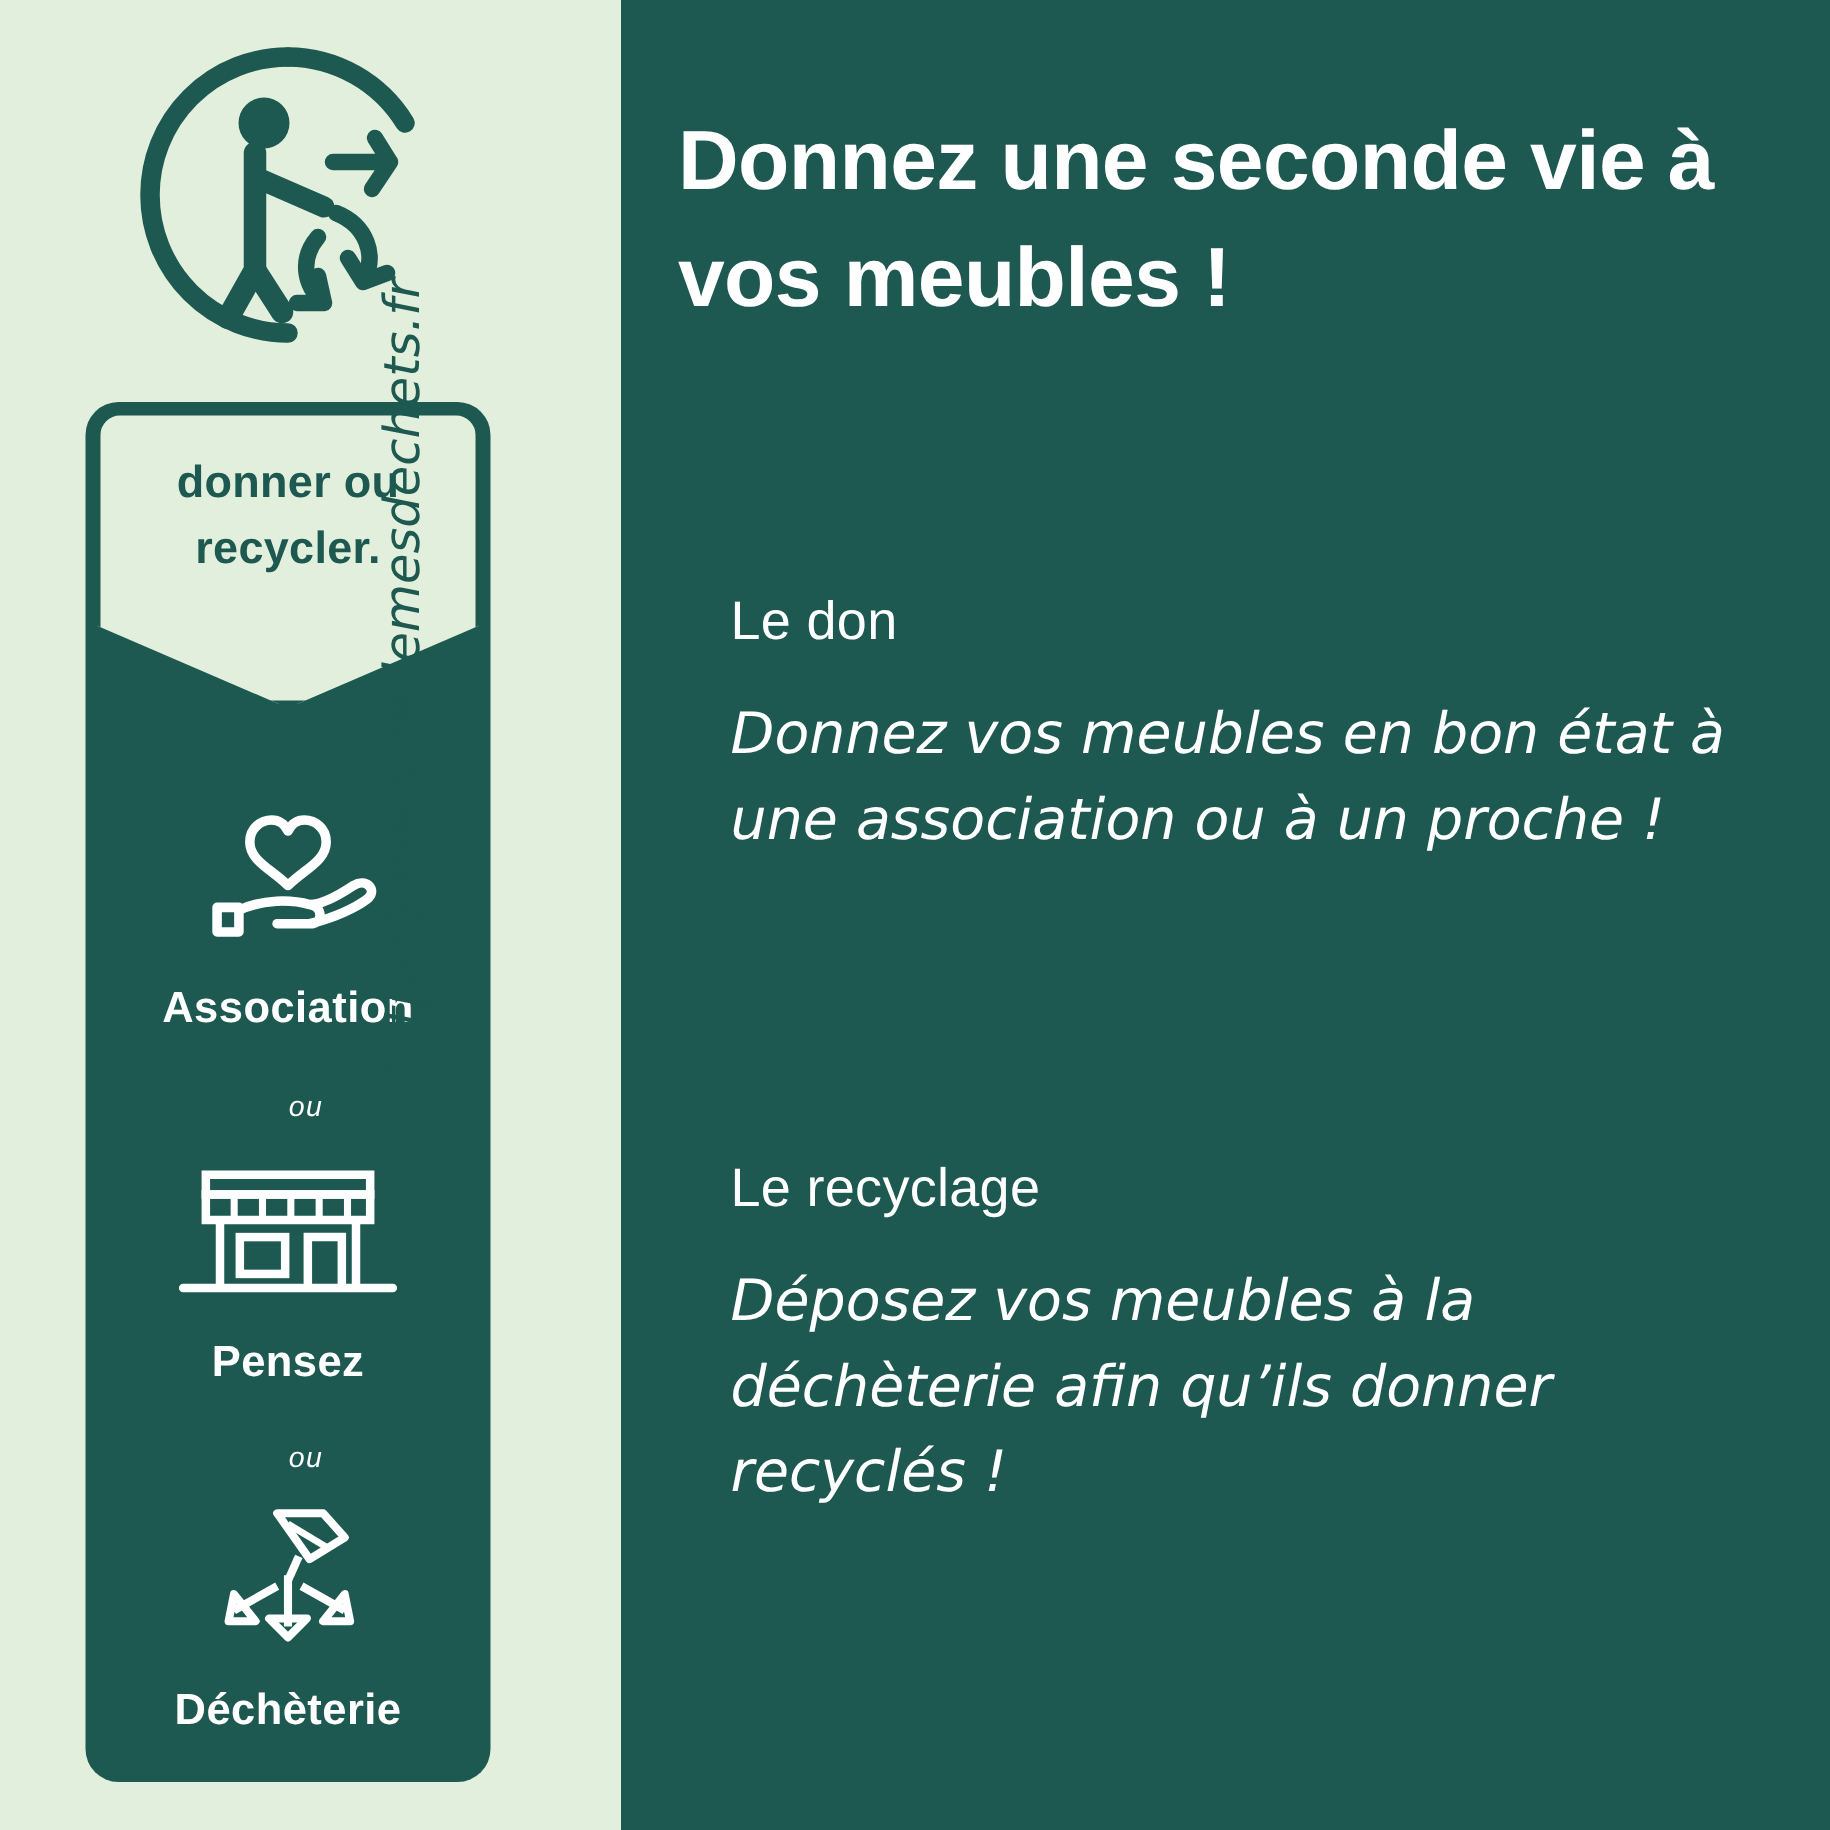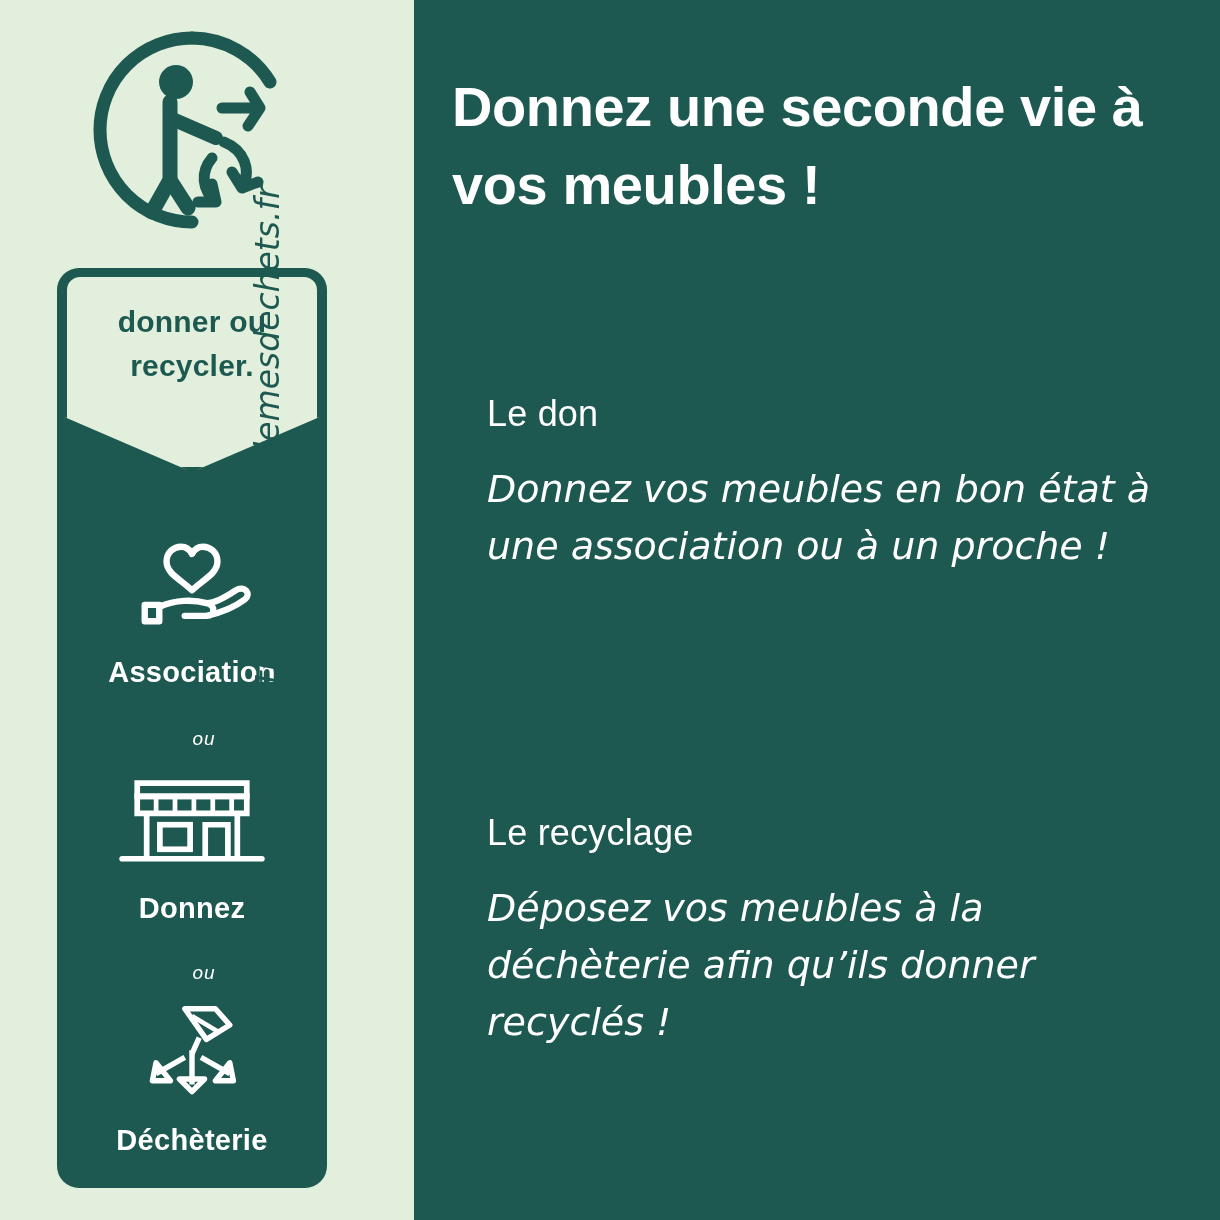--- a/index.html
+++ b/index.html
@@ -140,21 +140,21 @@
     margin-bottom: 26px;
     letter-spacing: 0.2px;
   }
   .section-body {
     font-size: 38px;
     font-style: italic;
     line-height: 1.5;
     font-family: "DejaVu Sans", sans-serif;
   }
   #section-don { top: 393px; }
-  #section-recyclage { top: 812px; }
+  #section-recyclage { top: 771px; }
 </style>
 </head>
 <body>
 
 <div id="poster">
 
   <div class="left-panel"></div>
 
   <div class="logo">
     <svg viewBox="0 0 200 200" width="200" height="200" aria-hidden="true">
@@ -195,21 +195,21 @@
       <svg viewBox="0 0 180 110" width="170" height="104" aria-hidden="true">
         <path d="M32 30 L148 30 L148 48 L32 48 Z" fill="none" stroke="#ffffff" stroke-width="6"></path>
         <path d="M32 16 L148 16 L148 30 L32 30 Z" fill="none" stroke="#ffffff" stroke-width="6"></path>
         <path d="M52 30 L52 48 M72 30 L72 48 M92 30 L92 48 M112 30 L112 48 M132 30 L132 48" stroke="#ffffff" stroke-width="5"></path>
         <path d="M42 48 L42 96 M138 48 L138 96" stroke="#ffffff" stroke-width="6"></path>
         <rect x="56" y="60" width="32" height="26" fill="none" stroke="#ffffff" stroke-width="6"></rect>
         <path d="M104 96 L104 60 L128 60 L128 96" fill="none" stroke="#ffffff" stroke-width="6"></path>
         <path d="M16 96 L164 96" stroke="#ffffff" stroke-width="6" stroke-linecap="round"></path>
       </svg>
     </div>
-    <div class="step-label">Donnez</div>
+    <div class="step-label">Pensez</div>
   </div>
 
   <div class="ou" style="top:962px;">ou</div>
 
   <div class="step" style="top:1000px;">
     <div class="step-icon">
       <svg viewBox="0 0 140 120" width="128" height="108" aria-hidden="true">
         <path d="M62 12 L96 12 L112 30 L86 46 Z" fill="none" stroke="#ffffff" stroke-width="6" stroke-linejoin="round"></path>
         <path d="M70 20 L100 38" stroke="#ffffff" stroke-width="5"></path>
         <path d="M78 44 L70 62" stroke="#ffffff" stroke-width="6"></path>

